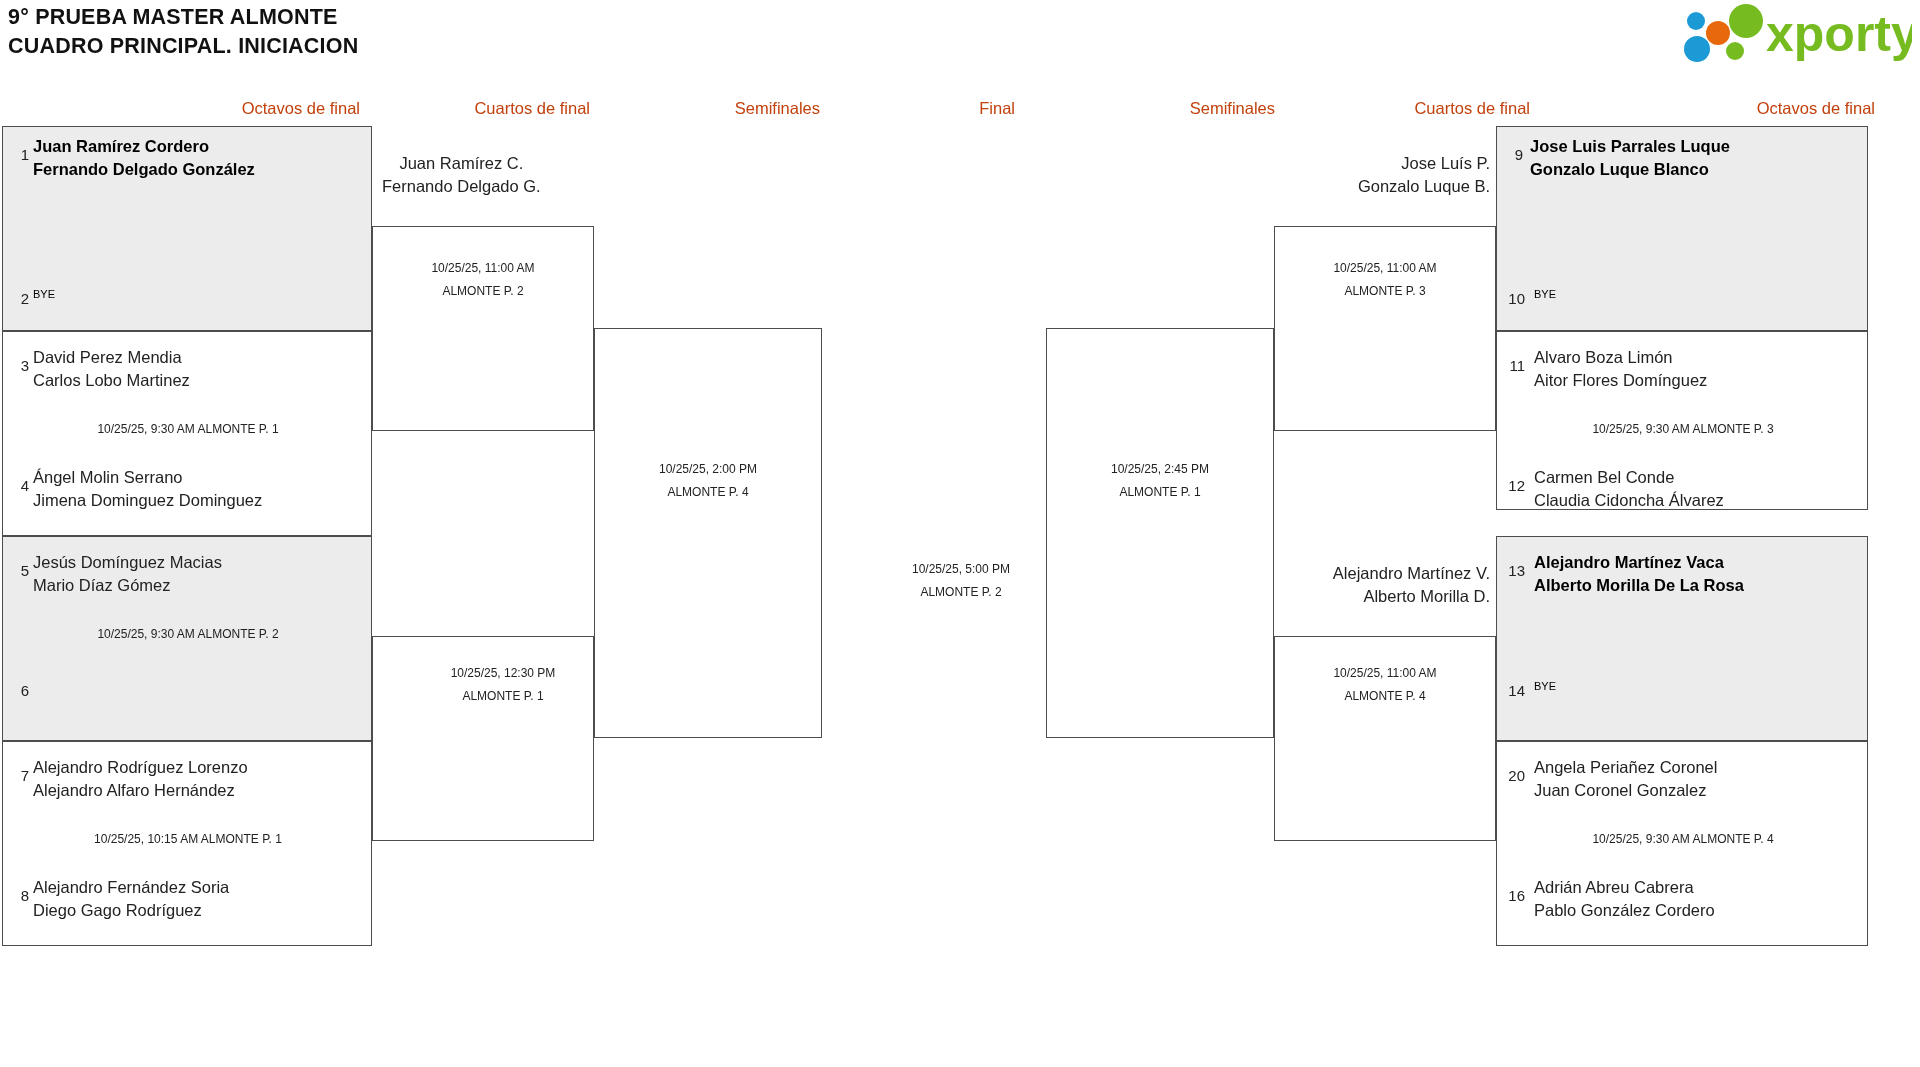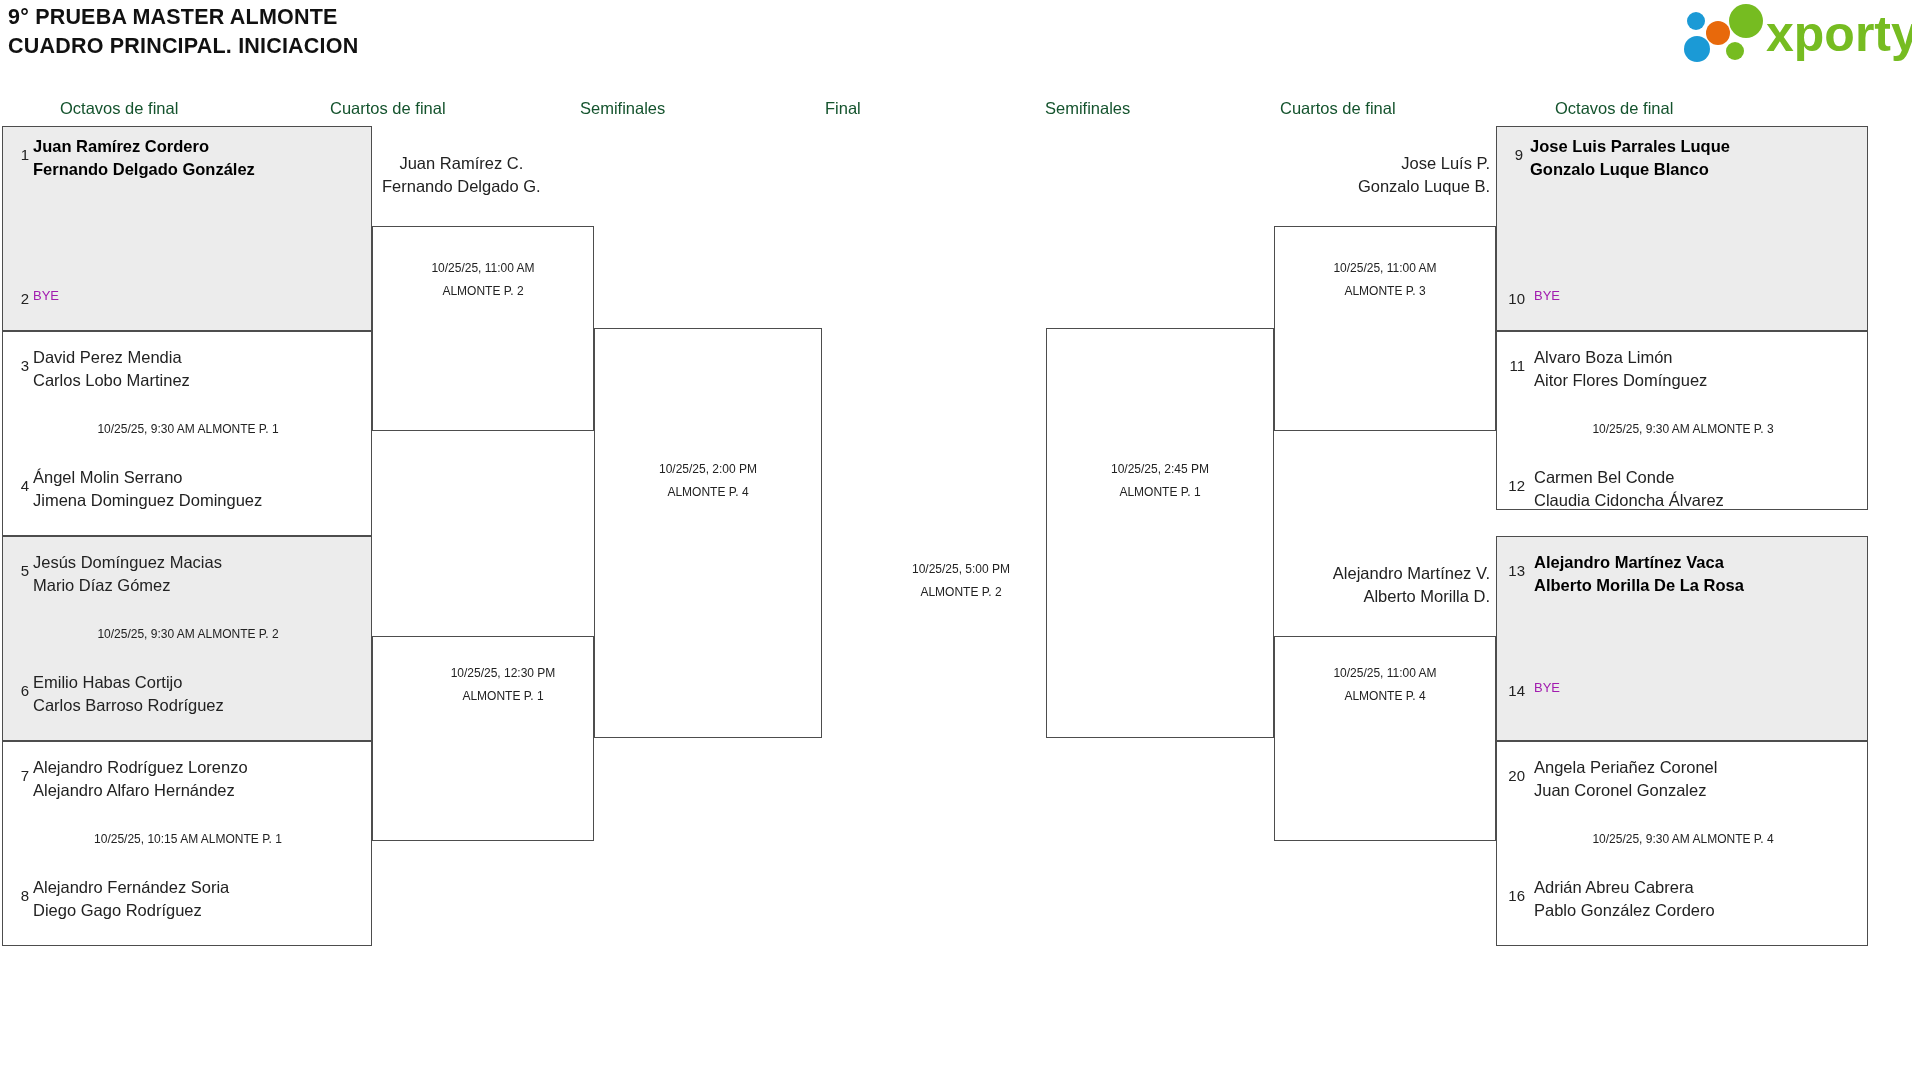--- a/index.html
+++ b/index.html
@@ -11,36 +11,36 @@
     overflow:hidden;
     position:relative;
   }
   
   #header{position:absolute;left:0;top:0;width:1920px;height:72px;}
   #title-block{position:absolute;left:8px;top:3px;}
   .title-line{font-size:21.5px;font-weight:bold;letter-spacing:.2px;line-height:29px;color:#111;white-space:nowrap;}
   #logo{position:absolute;right:8px;top:4px;width:232px;height:60px;}
   #logo svg{display:block;}
   
-  .round-head{position:absolute;font-size:16.5px;color:#14532d;text-align:left;white-space:nowrap;top:99px;}
+  .round-head{position:absolute;font-size:16.5px;color:#c2410c;text-align:right;white-space:nowrap;top:99px;}
   
   #bracket{position:absolute;left:0;top:0;width:1920px;height:1067px;}
   
   .slot{
     position:absolute;box-sizing:border-box;
     border:1px solid #4d4d4d;background:#ffffff;
   }
   .slot.shaded{background:#ececec;}
   .seed{
     position:absolute;font-size:15px;color:#222;width:22px;text-align:right;
   }
   .names{position:absolute;font-size:16.5px;line-height:23px;color:#222;white-space:nowrap;}
   .names.win{font-weight:bold;color:#000;}
   .names.right{text-align:left;}
-  .bye{position:absolute;font-size:13px;color:#a21caf;}
+  .bye{position:absolute;font-size:11px;color:#000000;}
   .matchinfo{
     position:absolute;font-size:12px;line-height:23px;color:#222;
     text-align:center;white-space:nowrap;
   }
   .matchinfo.one{line-height:23px;}
   
   .box{
     position:absolute;box-sizing:border-box;border:1px solid #4d4d4d;background:transparent;
   }
   .adv{position:absolute;font-size:16.5px;line-height:23px;color:#222;white-space:nowrap;text-align:center;}
@@ -101,24 +101,20 @@
   </div>
 
   <div class="slot shaded" style="left:2px;top:536px;width:370px;height:205px;">
     <div class="seed" style="left:4px;top:25px;">5</div>
     <div class="names" style="left:30px;top:14px;">
       <div>Jesús Domínguez Macias</div>
       <div>Mario Díaz Gómez</div>
     </div>
     <div class="matchinfo one" style="left:0;top:86px;width:370px;">10/25/25, 9:30 AM ALMONTE P. 2</div>
     <div class="seed" style="left:4px;top:145px;">6</div>
-    <div class="names" style="left:30px;top:134px;">
-      <div>Emilio Habas Cortijo</div>
-      <div>Carlos Barroso Rodríguez</div>
-    </div>
   </div>
 
   <div class="slot" style="left:2px;top:741px;width:370px;height:205px;">
     <div class="seed" style="left:4px;top:25px;">7</div>
     <div class="names" style="left:30px;top:14px;">
       <div>Alejandro Rodríguez Lorenzo</div>
       <div>Alejandro Alfaro Hernández</div>
     </div>
     <div class="matchinfo one" style="left:0;top:86px;width:370px;">10/25/25, 10:15 AM ALMONTE P. 1</div>
     <div class="seed" style="left:4px;top:145px;">8</div>

